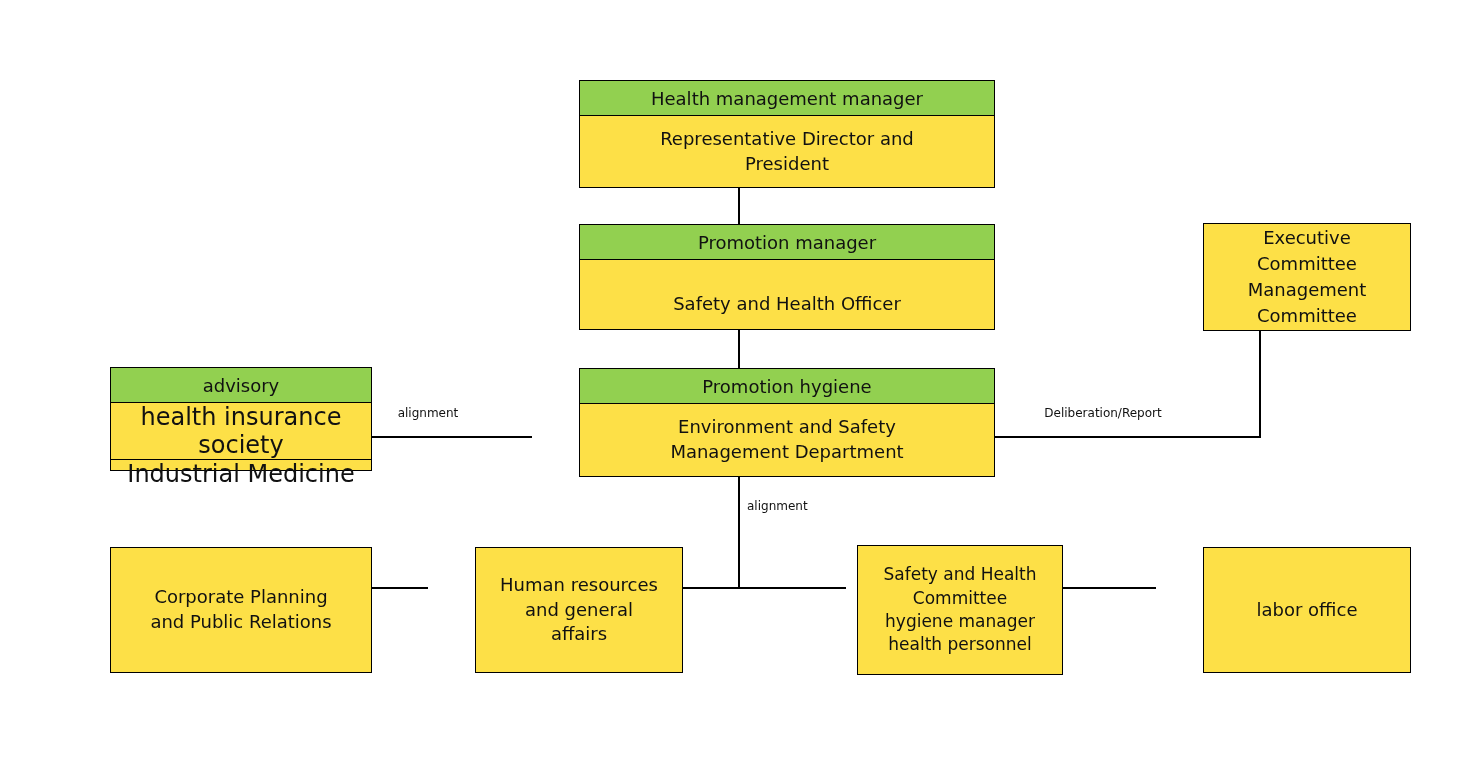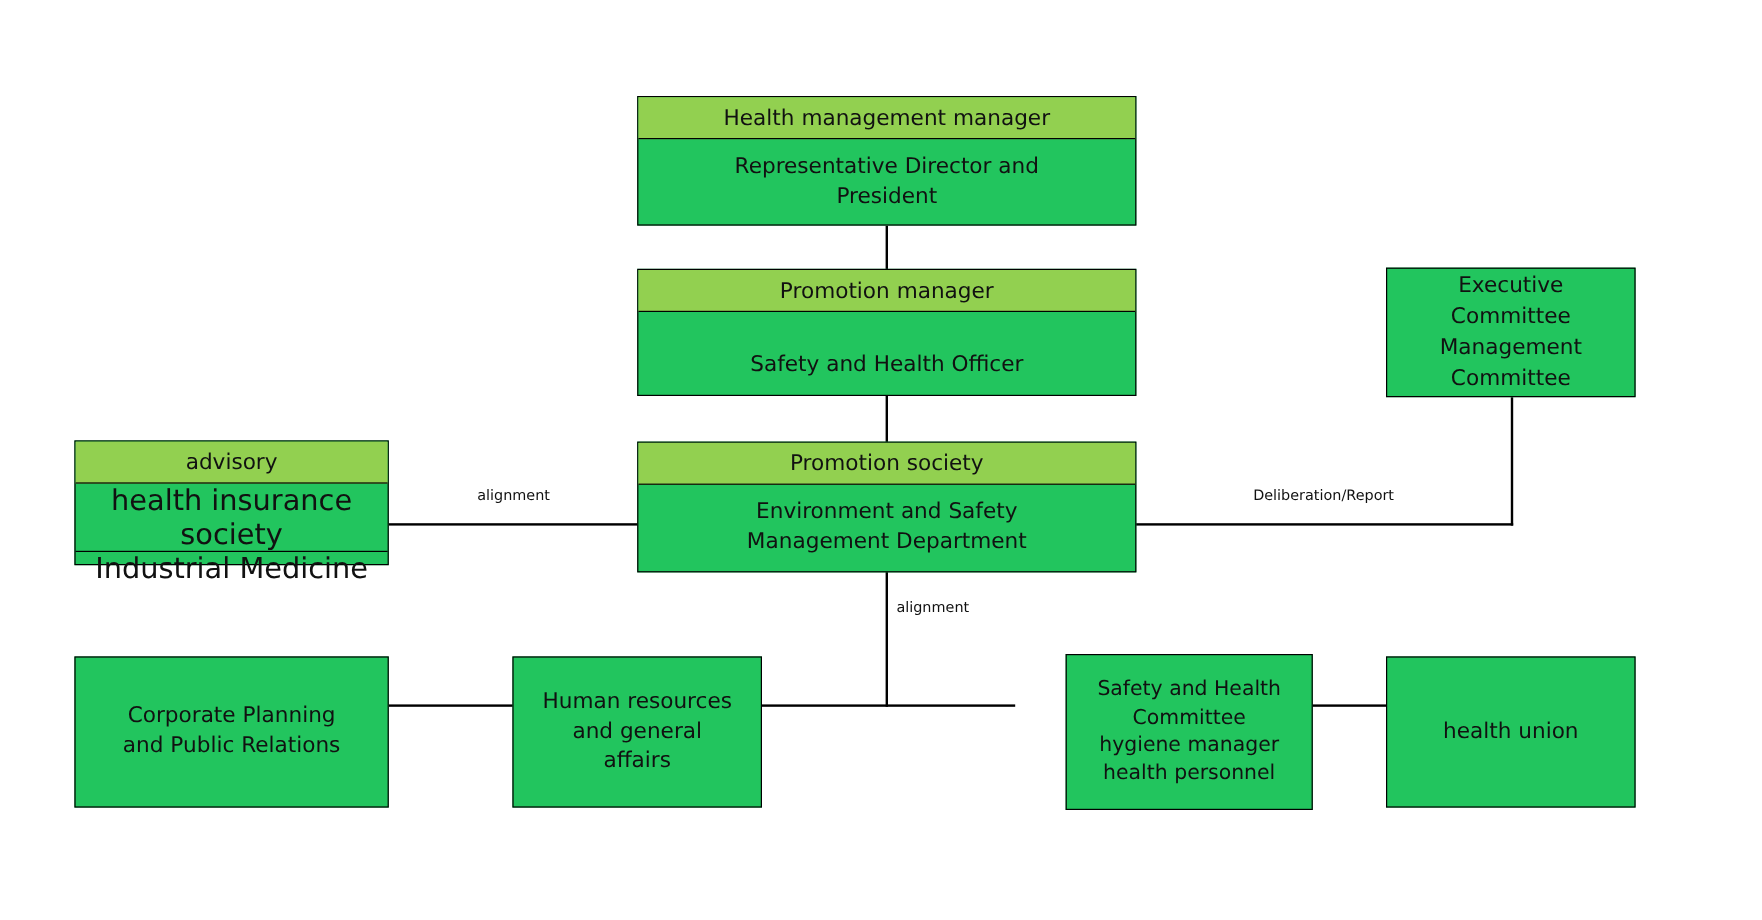--- a/index.html
+++ b/index.html
@@ -6,24 +6,25 @@
   html, body { background: #ffffff; }
   body {
     width: 1468px; height: 767px;
     font-family: "DejaVu Sans", "Liberation Sans", sans-serif;
     color: #111111;
   }
   .canvas { position: relative; width: 1468px; height: 767px; overflow: hidden; }
 
   .box {
     position: absolute;
-    background: #22c55e;
+    background: #fde047;
     border: 1.5px solid #000000;
     display: flex;
     flex-direction: column;
+    margin-left: 48px;
   }
   .box-header {
     flex: 0 0 35px;
     background: var(--accent, #92d050);
     border-bottom: 1.5px solid #000000;
     display: flex; align-items: center; justify-content: center;
     font-size: 18px;
   }
   .box-body {
     flex: 1 1 auto;
@@ -84,45 +85,45 @@
 Committee</div>
   </div>
 
   <div class="box" style="left:62px; top:367px; width:262px; height:104px;">
     <div class="box-header">advisory</div>
     <div class="box-row">health insurance society</div>
     <div class="box-row">Industrial Medicine</div>
   </div>
 
   <div class="box" style="left:531px; top:368px; width:416px; height:109px;">
-    <div class="box-header">Promotion society</div>
+    <div class="box-header">Promotion hygiene</div>
     <div class="box-body">Environment and Safety
 Management Department</div>
   </div>
 
   <div class="box" style="left:62px; top:547px; width:262px; height:126px;">
     <div class="box-body">Corporate Planning
 and Public Relations</div>
   </div>
 
   <div class="box" style="left:427px; top:547px; width:208px; height:126px;">
     <div class="box-body">Human resources
 and general
 affairs</div>
   </div>
 
-  <div class="box" style="left:888px; top:545px; width:206px; height:130px;">
+  <div class="box" style="left:809px; top:545px; width:206px; height:130px;">
     <div class="box-body" style="font-size:17px;">Safety and Health
 Committee
 hygiene manager
 health personnel</div>
   </div>
 
   <div class="box" style="left:1155px; top:547px; width:208px; height:126px;">
-    <div class="box-body">health union</div>
+    <div class="box-body">labor office</div>
   </div>
 
   <div class="edge-label centered" style="left:324px; top:406px; width:208px;">alignment</div>
 
   <div class="edge-label centered" style="left:947px; top:406px; width:312px;">Deliberation/Report</div>
 
   <div class="edge-label" style="left:747px; top:499px;">alignment</div>
 
 </div>
 

